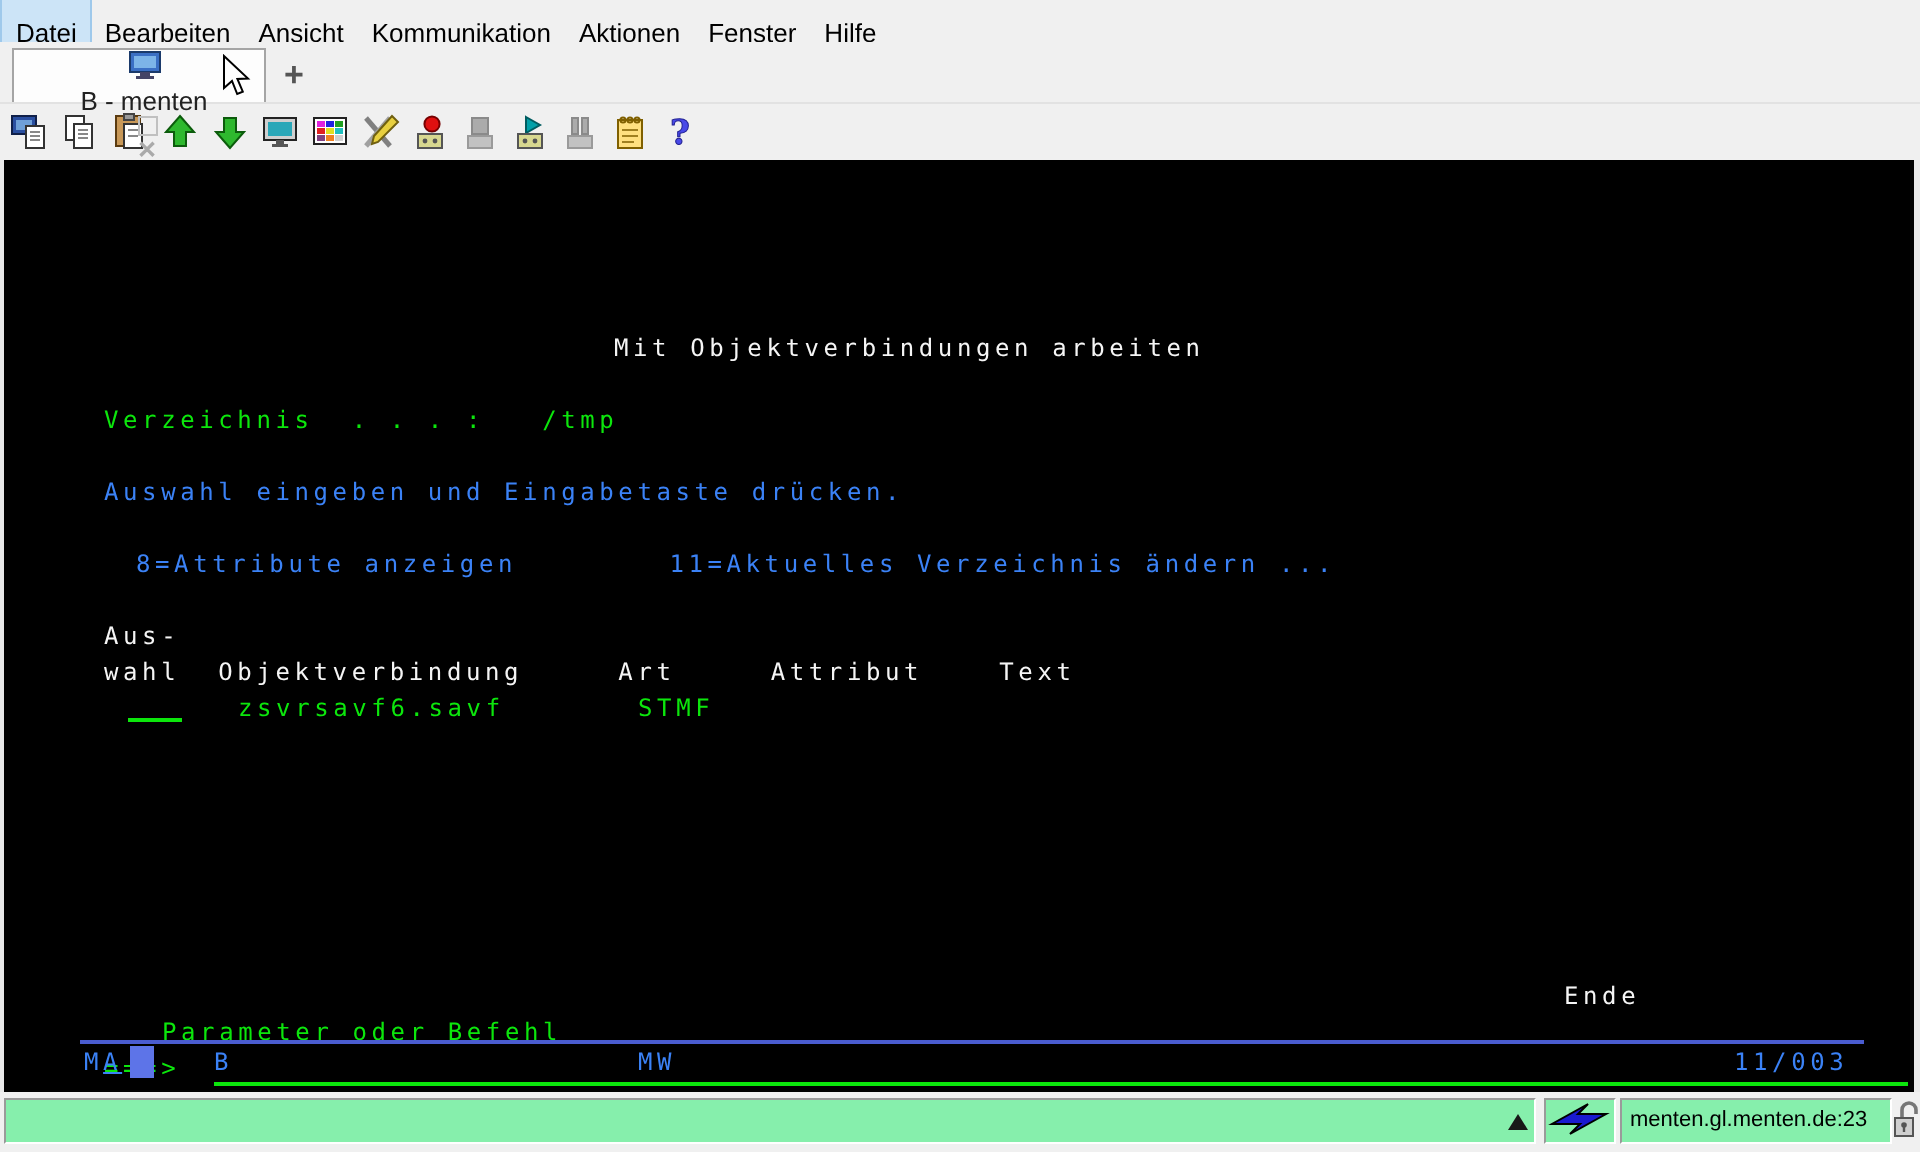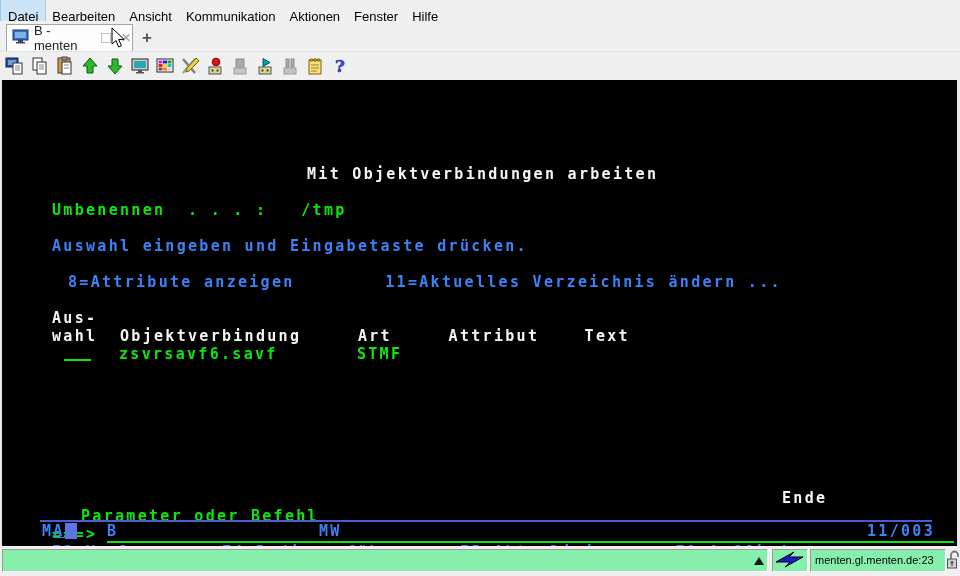--- a/index.html
+++ b/index.html
@@ -11,42 +11,42 @@
   .menubar { display:flex; align-items:center; height:21px; background:#f0f0f0;
              font-size:13px; color:#000; padding-left:1px; }
   .menu-item { padding:14px 7px 3px 7px; cursor:default; }
   .menu-item.active { background:#cce4f7; outline:1px solid #9fc9eb; }
   .menu-key { text-decoration:underline; }
 
   
   .tabbar { position:relative; height:30px; background:#f0f0f0; }
   .tab { position:absolute; left:6px; top:3px; width:127px; height:27px;
          background:#fdfdfd; border:1px solid #a5a5a5; border-bottom:none;
-         display:flex; align-items:center; font-size:13px; color:#222; }
+         display:flex; align-items:center; font-size:13px; color:#222;flex-direction:column; }
   .tab .label { margin-left:5px; }
   .tab-btn { margin-left:8px; width:13px; height:13px; display:inline-flex;
              align-items:center; justify-content:center; color:#b5b5b5; }
   .tab-square { width:10px; height:10px; border:1px solid #c0c0c0; }
   .tab-x { font-size:12px; color:#aaa; font-weight:bold; }
   .newtab { position:absolute; left:136px; top:6px; width:22px; height:22px;
             font-size:17px; font-weight:bold; color:#555; text-align:center;
             line-height:21px; }
 
   
   .toolbar { display:flex; align-items:center; height:29px; background:#f0f0f0;
              border-top:1px solid #e2e2e2; padding-left:2px; }
   .tbtn { width:25px; height:24px; display:flex; align-items:center;
           justify-content:center; }
 
   
   .terminal { position:relative; width:960px; height:466px; background:#000;
               border-left:2px solid #e9e9e9; border-right:3px solid #e9e9e9; }
   .tl { position:absolute; white-space:pre;
-        font-family:"DejaVu Sans Mono", monospace; font-size:15px;
-        font-weight:bold; letter-spacing:2.3px; line-height:16px; }
+        font-family:"DejaVu Sans Mono", monospace; font-size:12px;
+        font-weight:normal; letter-spacing:2.3px; line-height:16px; }
   .g { color:#0ce60c; } .b { color:#3b82f6; } .w { color:#f5f5f5; }
   .field-line { position:absolute; height:2px; background:#0ce60c; }
   .oia-sep { position:absolute; height:2px; background:#4a5cd0; }
   .oia-cursor { position:absolute; width:12px; height:16px; background:#5d74e8; }
   .oia-underline { text-decoration:underline; }
 
   
   .statusbar { position:relative; height:30px; background:#f0f0f0; }
   .panel { position:absolute; top:3px; height:23px; background:#86efac;
            border-top:1px solid #9a9a9a; border-left:1px solid #9a9a9a;
@@ -208,21 +208,21 @@
     </div>
     <div class="tbtn">
       <svg width="20" height="20" viewBox="0 0 20 20">
         <text x="10" y="16" text-anchor="middle" font-family="DejaVu Serif, serif" font-size="17" font-weight="bold" fill="#4848e8" stroke="#202090" stroke-width="0.5">?</text>
       </svg>
     </div>
   </div>
 
   <div class="terminal">
     <div class="tl w" style="left:305px; top:86px;">Mit Objektverbindungen arbeiten</div>
-    <div class="tl g" style="left:50px;  top:122px;">Umbenennen  . . . :   /tmp</div>
+    <div class="tl g" style="left:50px;  top:122px;">Verzeichnis  . . . :   /tmp</div>
     <div class="tl b" style="left:50px;  top:158px;">Auswahl eingeben und Eingabetaste drücken.</div>
     <div class="tl b" style="left:66px;  top:194px;">8=Attribute anzeigen        11=Aktuelles Verzeichnis ändern ...</div>
     <div class="tl w" style="left:50px;  top:230px;">Aus-</div>
     <div class="tl w" style="left:50px;  top:248px;">wahl  Objektverbindung     Art     Attribut    Text</div>
     <div class="field-line" style="left:62px; top:279px; width:27px;"></div>
     <div class="tl g" style="left:117px; top:266px;">zsvrsavf6.savf       STMF</div>
     <div class="tl w" style="left:780px; top:410px;">Ende</div>
     <div class="tl g" style="left:50px;  top:428px;margin-left:29px;">Parameter oder Befehl</div>
     <div class="tl g" style="left:50px;  top:446px;">===&gt;</div>
     <div class="field-line" style="left:105px; top:461px; width:847px;"></div>

